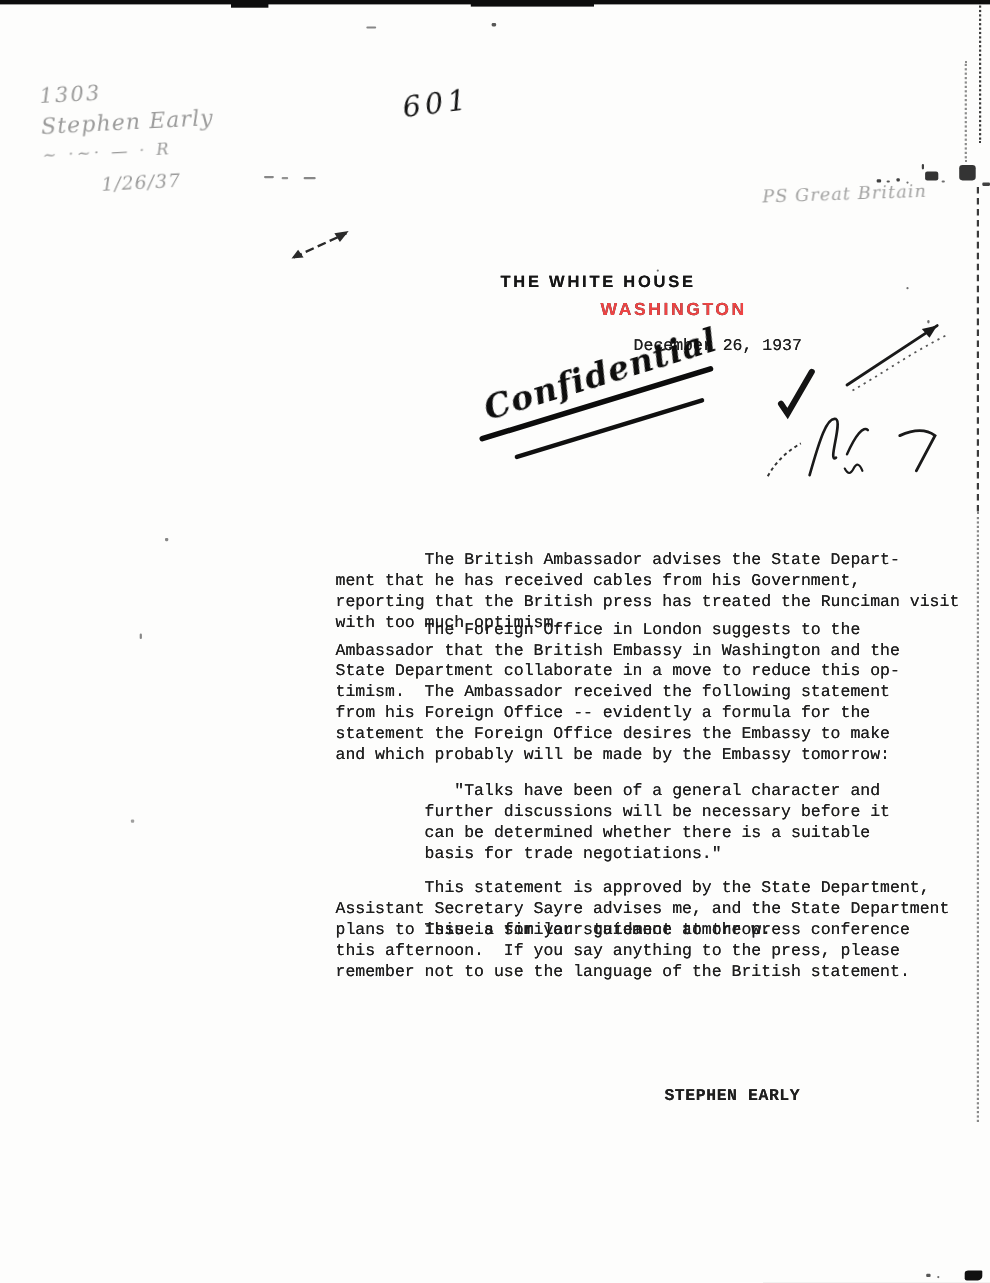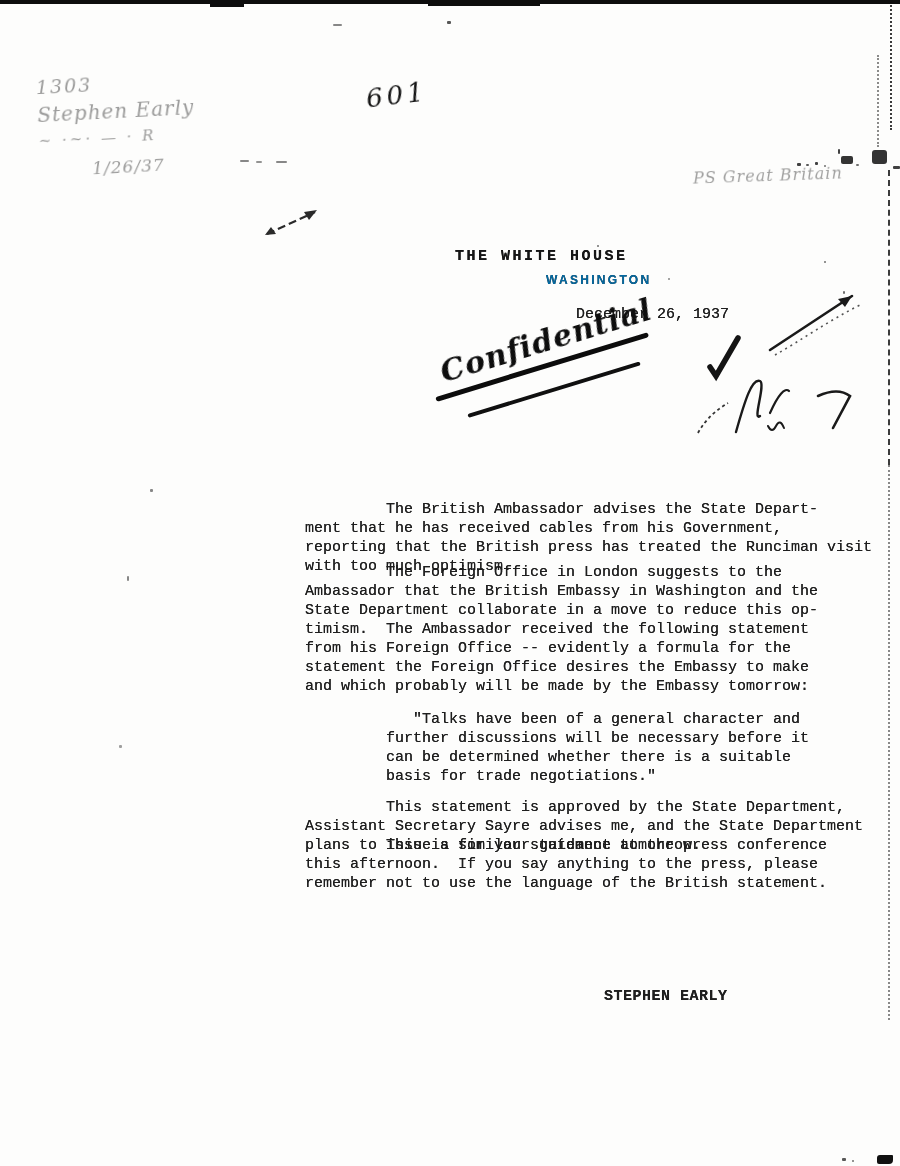--- a/index.html
+++ b/index.html
@@ -23,23 +23,23 @@
     position:absolute;left:305px;
     font-family:"Liberation Mono","DejaVu Sans Mono",monospace;
     font-size:15px;line-height:19px;white-space:pre;color:#1e1e1e;
     text-shadow:0 0 .6px rgba(20,20,20,.9);
   }
   .heading{top:430px;font-weight:bold;}
   .p1{top:472px;margin-top:28px;} .p2{top:563px;} .quote{top:710px;} .p3{top:798px;} .p4{top:836px;}
   .signature{top:987px;left:604px;font-weight:bold;letter-spacing:.5px;}
   
   .lh1{position:absolute;left:455px;top:248px;font-size:15px;font-weight:bold;
-       letter-spacing:2.5px;color:#161616;text-shadow:0 0 .5px #222;font-family:Liberation Mono, monospace;}
-  .lh2{position:absolute;left:546px;top:273px;font-size:12px;font-weight:bold;
-       letter-spacing:2.3px;color:#0369a1;text-shadow:0 0 .5px #222;}
+       letter-spacing:2.5px;color:#161616;text-shadow:0 0 .5px #222;}
+  .lh2{position:absolute;left:546px;top:273px;font-size:16px;font-weight:bold;
+       letter-spacing:2.3px;color:#ef4444;text-shadow:0 0 .5px #222;}
   .dateline{position:absolute;left:576px;top:306px;font-family:"Liberation Mono","DejaVu Sans Mono",monospace;
        font-size:15px;color:#1e1e1e;text-shadow:0 0 .6px rgba(20,20,20,.9);}
   
   .hand{font-family:"DejaVu Serif","Liberation Serif",serif;font-style:italic;}
   .pencil-block{position:absolute;left:38px;top:74px;transform:rotate(-3deg);
        color:rgba(75,75,75,.55);filter:blur(.35px);line-height:1;}
   .pencil-block .l1{font-size:19px;letter-spacing:2px;}
   .pencil-block .l2{font-size:20px;margin-top:8px;letter-spacing:1px;}
   .pencil-block .l3{font-size:15px;margin-top:9px;letter-spacing:3px;}
   .pencil-block .l4{font-size:17px;margin-top:14px;margin-left:52px;letter-spacing:1px;}

